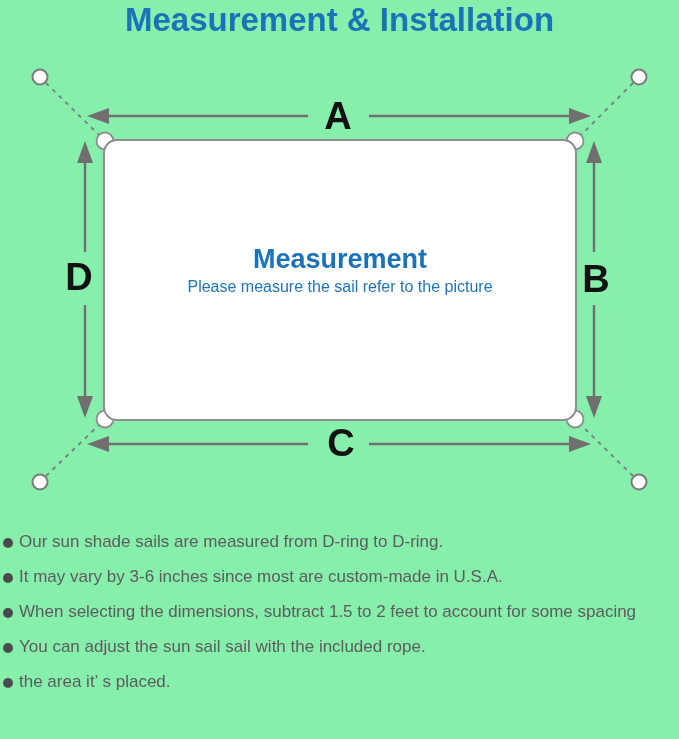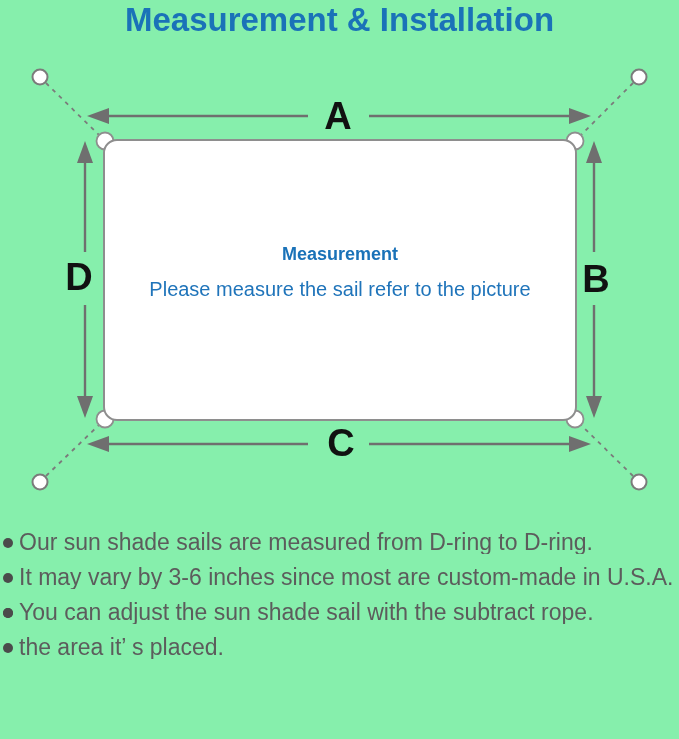--- a/index.html
+++ b/index.html
@@ -35,44 +35,44 @@
     transform: translate(-50%, -50%);
   }
   .letter-a { left: 338px; top: 116px; }
   .letter-b { left: 596px; top: 279px; }
   .letter-c { left: 341px; top: 443px; }
   .letter-d { left: 79px;  top: 277px; }
   .center-title {
     position: absolute;
     left: 340px; top: 244px;
     transform: translateX(-50%);
-    font-size: 18px;
+    font-size: 27px;
     font-weight: bold;
     color: #1a72b8;
     white-space: nowrap;
   }
   .center-subtitle {
     position: absolute;
     left: 340px; top: 278px;
     transform: translateX(-50%);
-    font-size: 20px;
+    font-size: 16px;
     color: #1f74ba;
     white-space: nowrap;
   }
   .notes {
     position: absolute;
     left: 0; right: 0;
     top: 520px;
     padding: 10px 4px 0 19px;
     list-style: none;
   }
   .note-item {
     position: relative;
     margin-bottom: 11px;
-    font-size: 23px;
+    font-size: 17px;
     line-height: 24px;
     color: #5c5c5c;
   }
   .note-line { white-space: nowrap; overflow: hidden; }
   .bullet-dot {
     position: absolute;
     left: -16px;
     top: 7.5px;
     width: 10px; height: 10px;
     border-radius: 50%;
@@ -147,24 +147,25 @@
     <li class="note-item">
       <span class="bullet-dot"></span>
       <div class="note-line">Our sun shade sails are measured from D-ring to D-ring.</div>
     </li>
     <li class="note-item">
       <span class="bullet-dot"></span>
       <div class="note-line">It may vary by 3-6 inches since most are custom-made in U.S.A.</div>
     </li>
     <li class="note-item">
       <span class="bullet-dot"></span>
+      <div class="note-line">When selecting the dimensions, subtract 1.5 to 2 feet to account for some spacing</div>
     </li>
     <li class="note-item">
       <span class="bullet-dot"></span>
-      <div class="note-line">You can adjust the sun shade sail with the subtract rope.</div>
+      <div class="note-line">You can adjust the sun sail sail with the included rope.</div>
     </li>
     <li class="note-item">
       <span class="bullet-dot"></span>
       <div class="note-line">the area it’ s placed.</div>
     </li>
   </ul>
 
 </div>
 
 </body></html>

